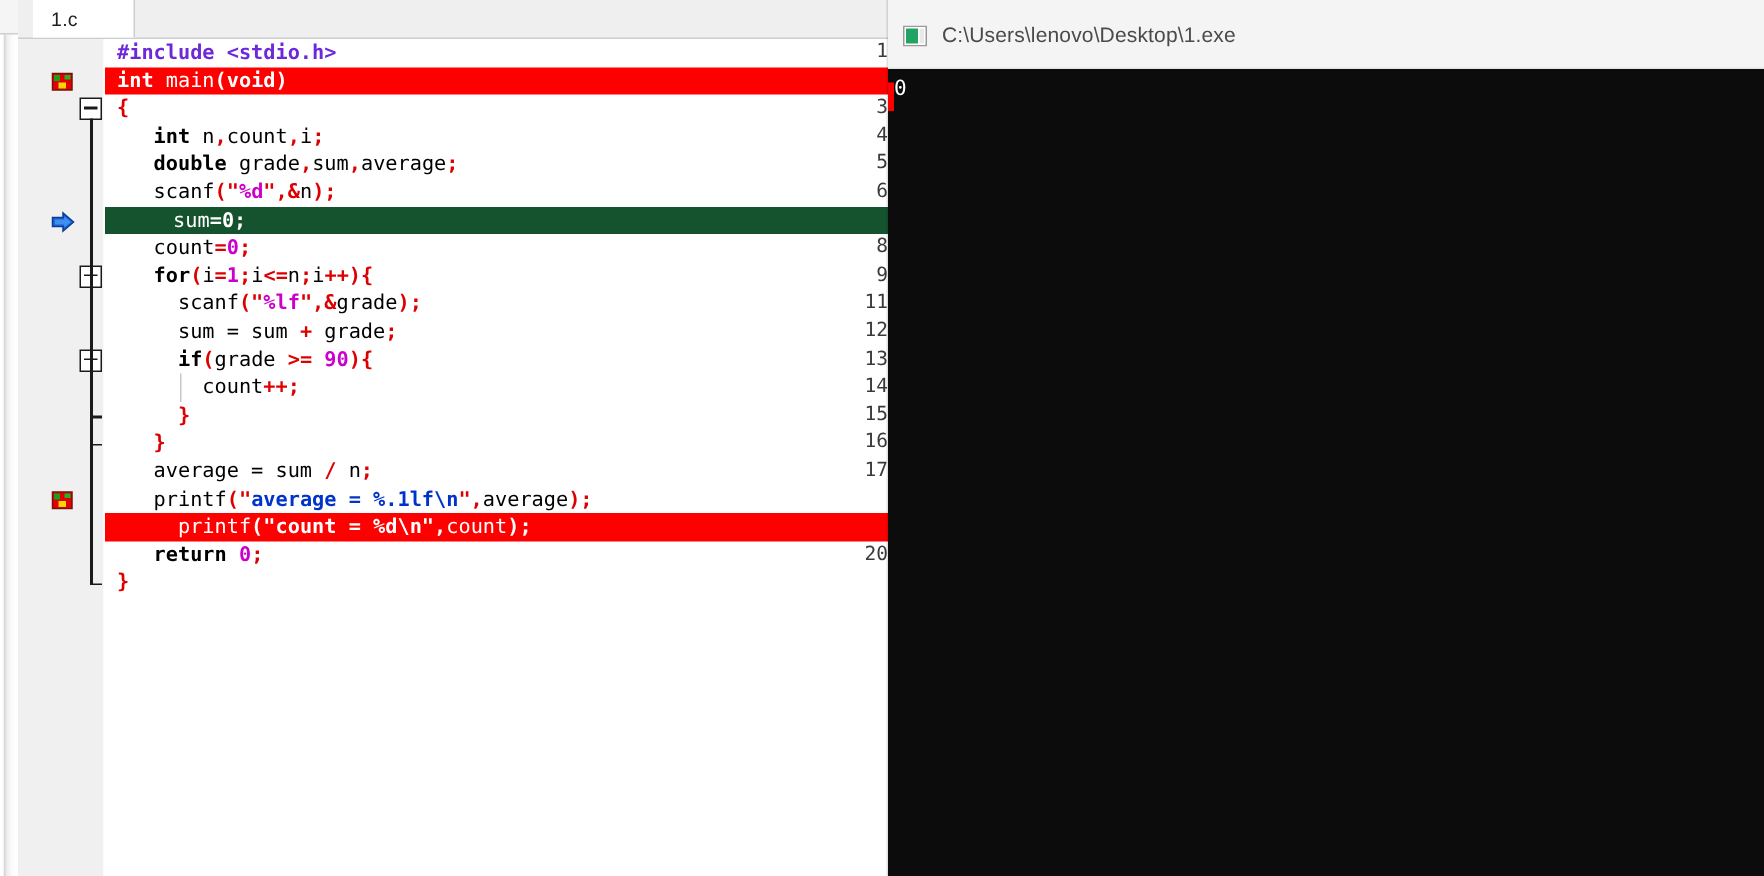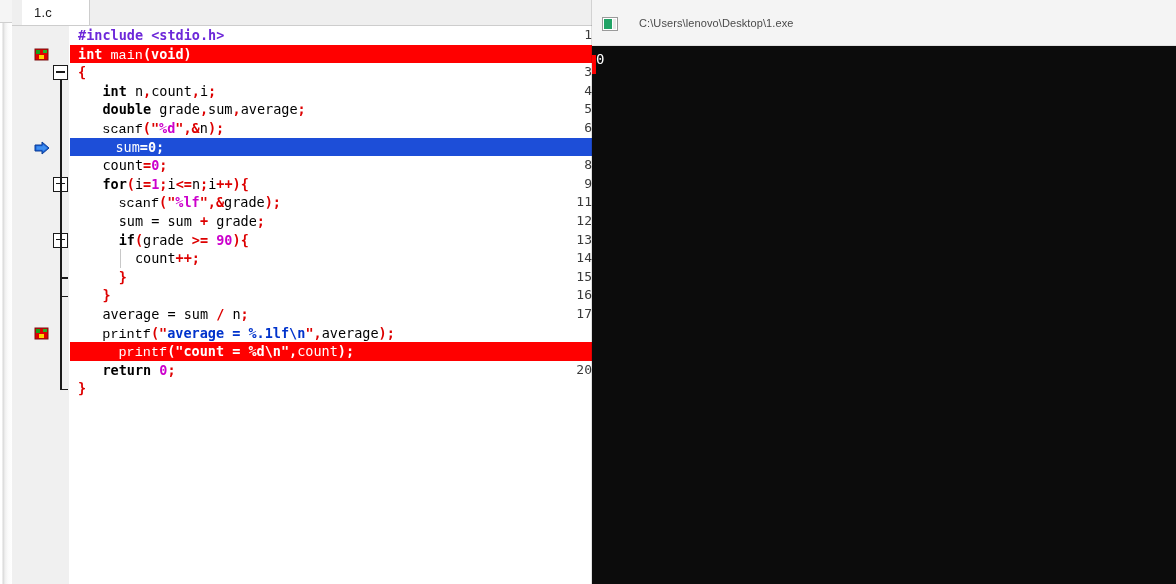--- a/index.html
+++ b/index.html
@@ -47,43 +47,43 @@
   .foldtick{position:absolute;left:7px;width:8px;height:1.5px;background:#1a1a1a;}
 
   
   .marker{position:absolute;left:22px;width:15px;height:15px;}
 
   
   .code{position:absolute;left:58px;top:0;right:0;height:558px;}
   .cline{position:relative;height:18.6px;line-height:18.6px;white-space:pre;
     font-family:"DejaVu Sans Mono",monospace;font-size:13.5px;color:#000000;padding-left:8px;}
   .hl-red{background:#ff0000;}
-  .hl-blue{background:#1d4ed8;padding-left:21px;}
+  .hl-blue{background:#14532d;padding-left:21px;}
   .hl-red .tok-fn,.hl-red .tok-str,.hl-red .tok-kw,.hl-red .tok-num,.hl-red .tok-op,.hl-red .tok-plain{color:#ffffff;}
   .hl-blue .tok-fn,.hl-blue .tok-str,.hl-blue .tok-kw,.hl-blue .tok-num,.hl-blue .tok-op,.hl-blue .tok-plain{color:#ffffff;}
 
   .tok-pre{color:#6d28d9;font-weight:bold;}
   .tok-kw{color:#000000;font-weight:bold;}
   .tok-op{color:#dd0000;font-weight:bold;}
   .tok-num{color:#cc00cc;font-weight:bold;}
   .tok-str{color:#0033cc;font-weight:bold;}
   .tok-fmt{color:#cc00cc;font-weight:bold;}
   .tok-plain{color:#000000;}
-  .tok-fn{color:#000000;font-family:Liberation Mono, monospace;}
+  .tok-fn{color:#000000;}
 
   
   .indentguide{position:absolute;left:0;top:0;width:1px;height:18.6px;background:#c8c8c8;}
 
   
   .console{position:absolute;left:592px;top:0;width:584px;height:584px;background:#0c0c0c;
     box-shadow:-1px 0 0 rgba(0,0,0,.12);}
   .console-title{position:relative;height:46px;width:584px;background:#f4f4f4;
     border-bottom:1px solid #e2e2e2;display:flex;align-items:center;padding-left:10px;box-sizing:border-box;}
   .console-ico{width:16px;height:14px;flex:0 0 auto;margin-right:10px;position:relative;}
-  .console-caption{font-family:"Liberation Sans",sans-serif;font-size:11px;color:#4a4a4a;letter-spacing:.1px;margin-left:11px;}
+  .console-caption{font-family:"Liberation Sans",sans-serif;font-size:14px;color:#4a4a4a;letter-spacing:.1px;}
   .console-body{position:relative;height:538px;background:#0c0c0c;padding:4px 0 0 4px;box-sizing:border-box;}
   .console-line{font-family:"DejaVu Sans Mono",monospace;font-size:14px;color:#ffffff;
     line-height:18px;white-space:pre;}
   .console-redstrip{position:absolute;left:0;top:9px;width:4px;height:19px;background:#ff0000;}
 </style>
 </head>
 <body>
 
 <div id="root">
 

